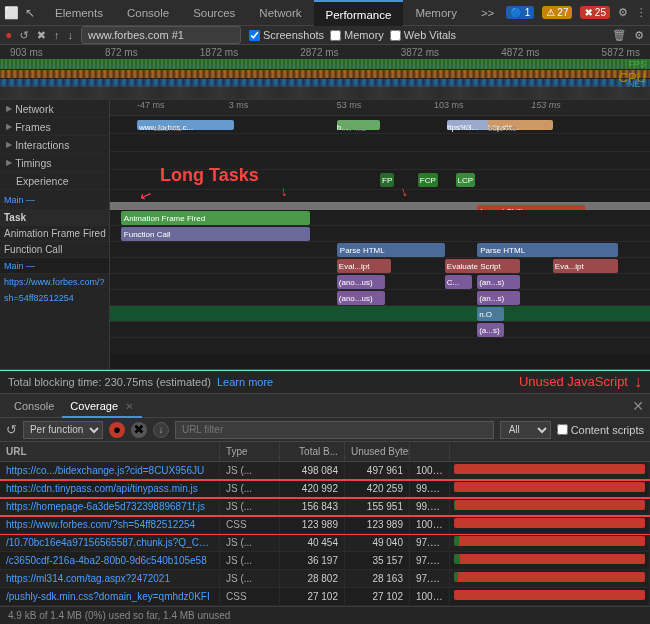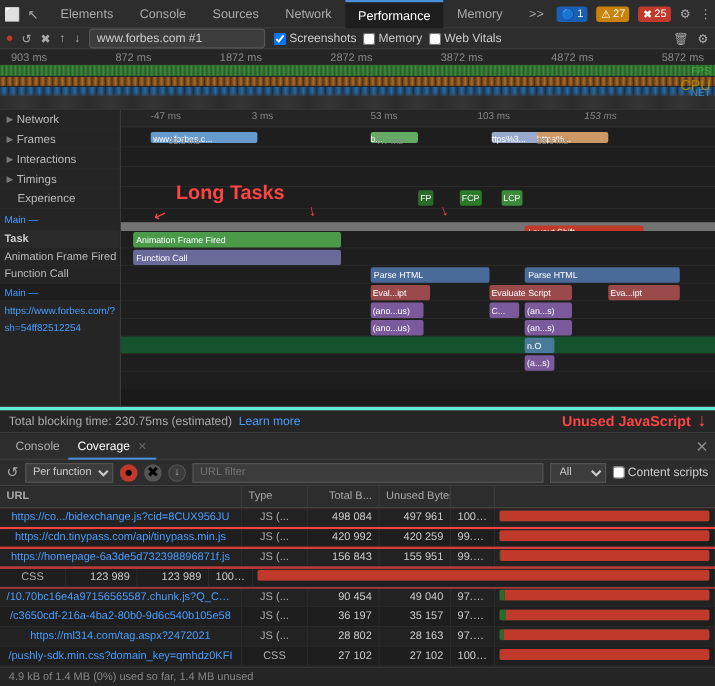--- a/index.html
+++ b/index.html
@@ -230,21 +230,21 @@
       color: #ccc;
       font-size: 10px;
       border-bottom: 1px solid #2a2a2a;
       background: #2a2a2a;
       font-weight: bold;
     }
 
     
     .status-bar {
       background: #252525;
-      border-top: 3px solid #5eead4;
+      border-top: 1px solid #5eead4;
       border-bottom: 1px solid #444;
       height: 24px;
       line-height: 24px;
       padding: 0 8px;
       font-size: 11px;
       color: #aaa;
       display: flex;
       align-items: center;
       gap: 6px;
     }
@@ -388,21 +388,20 @@
     .td {
       padding: 0 6px;
       font-size: 10px;
       color: #ccc;
       height: 18px;
       line-height: 18px;
       white-space: nowrap;
       overflow: hidden;
       text-overflow: ellipsis;
       border-right: 1px solid #2a2a2a;
-      text-align: center;
     }
     .td.url-cell { color: #4a9eff; width: 220px; flex-shrink: 0; }
     .td.type-cell { width: 60px; flex-shrink: 0; color: #aaa; }
     .td.num-cell { width: 65px; flex-shrink: 0; text-align: right; }
     .td.pct-cell { width: 40px; flex-shrink: 0; text-align: right; }
     .td.viz-cell { flex: 1; padding: 2px 4px; }
     .viz-bar-bg {
       height: 10px;
       background: #3a3a3a;
       border-radius: 2px;
@@ -690,21 +689,21 @@
 
     <div style="position:absolute;top:142px;left:140px;color:#ff4444;font-size:14px;z-index:20;pointer-events:none;transform:rotate(20deg);">↙</div>
     <div style="position:absolute;top:138px;left:280px;color:#ff4444;font-size:14px;z-index:20;pointer-events:none;transform:rotate(-10deg);">↓</div>
     <div style="position:absolute;top:138px;left:400px;color:#ff4444;font-size:14px;z-index:20;pointer-events:none;transform:rotate(-20deg);">↓</div>
 
   </div>
 
   <div class="status-bar">
     <span>Total blocking time: 230.75ms (estimated)</span>
     <a href="#">Learn more</a>
-    <span style="margin-left:auto;color:#ff4444;font-weight:bold;font-size:13px;text-align:right;">Unused JavaScript</span>
+    <span style="margin-left:auto;color:#ff4444;font-weight:normal;font-size:13px;text-align:right;">Unused JavaScript</span>
     <span style="color:#ff4444;font-size:16px;">↓</span>
   </div>
 
   <div class="bottom-panel">
 
     <div class="bottom-tabs">
       <div class="bottom-tab">Console</div>
       <div class="bottom-tab active">
         <span>Coverage</span>
         <span class="bottom-tab-close">✕</span>
@@ -777,35 +776,36 @@
     <div class="td num-cell">155 951</div>
     <div class="td pct-cell">99.4 %</div>
     <div class="td viz-cell">
       <div class="viz-bar-bg">
         <div class="viz-bar-used" style="width:0.6%;"></div>
         <div class="viz-bar-unused" style="width:99.4%;right:0;"></div>
       </div>
     </div>
   </div>
           <div class="tr highlighted">
+    <div class="td url-cell">https://www.forbes.com/?sh=54ff82512254</div>
     <div class="td type-cell">CSS</div>
     <div class="td num-cell">123 989</div>
     <div class="td num-cell">123 989</div>
     <div class="td pct-cell">100.0 %</div>
     <div class="td viz-cell">
       <div class="viz-bar-bg">
         <div class="viz-bar-used" style="width:0%;"></div>
         <div class="viz-bar-unused" style="width:100%;right:0;"></div>
       </div>
     </div>
   </div>
           <div class="tr">
     <div class="td url-cell">/10.70bc16e4a97156565587.chunk.js?Q_CLIE</div>
     <div class="td type-cell">JS (...</div>
-    <div class="td num-cell">90 454</div>
+    <div class="td num-cell">40 454</div>
     <div class="td num-cell">49 040</div>
     <div class="td pct-cell">97.2 %</div>
     <div class="td viz-cell">
       <div class="viz-bar-bg">
         <div class="viz-bar-used" style="width:2.8%;"></div>
         <div class="viz-bar-unused" style="width:97.2%;right:0;"></div>
       </div>
     </div>
   </div>
           <div class="tr">

